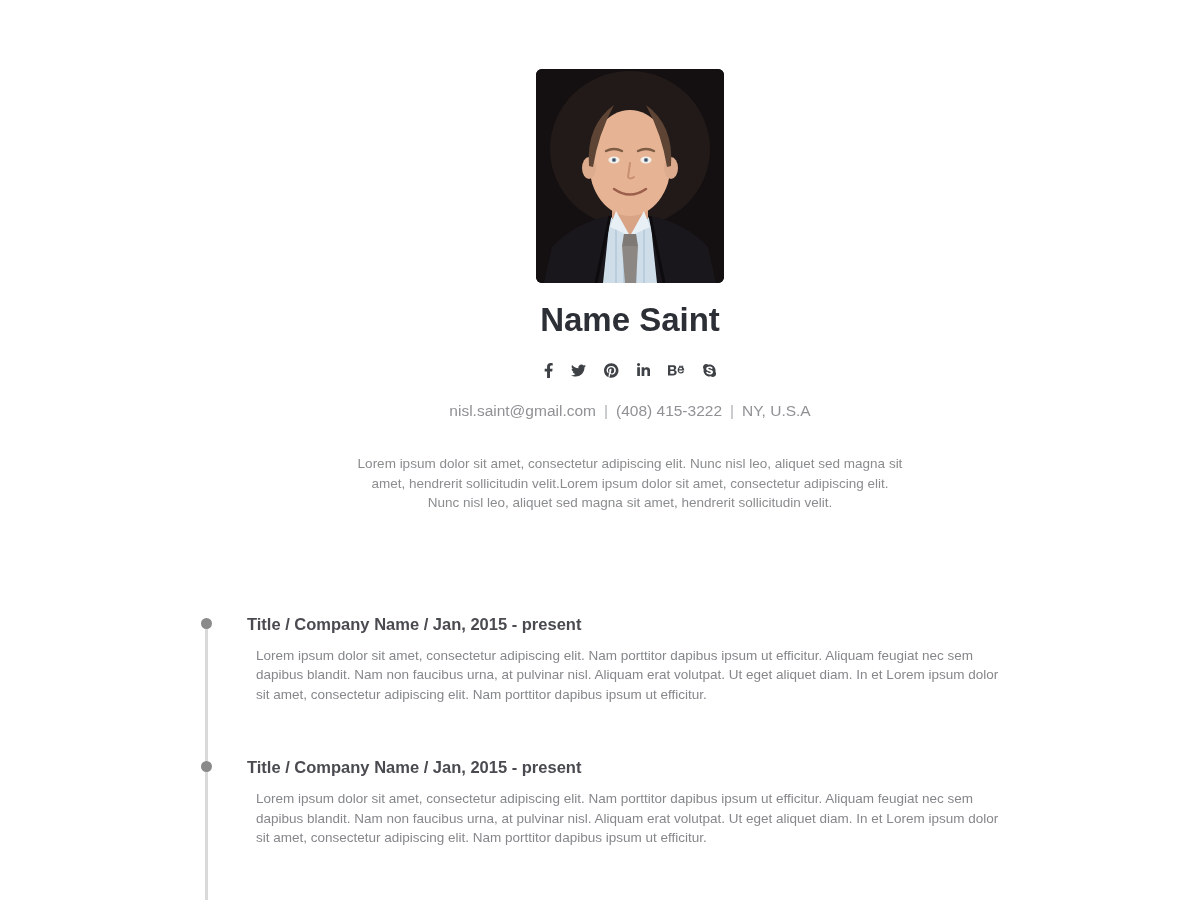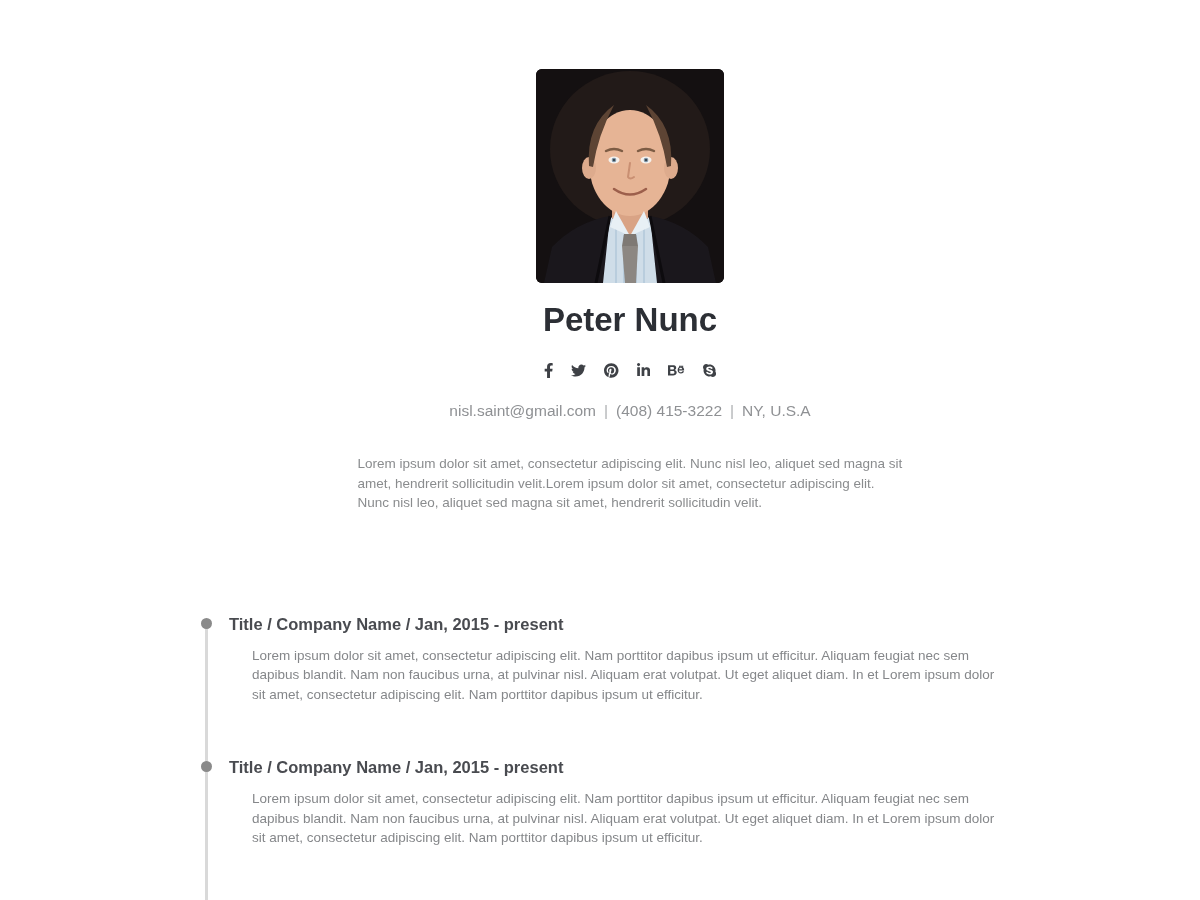--- a/index.html
+++ b/index.html
@@ -52,55 +52,55 @@
     line-height: 21px;
     color: #8f9194;
   }
   .contact .sep { color: #aeb0b3; margin: 0 8px; }
   .summary {
     margin: 33px auto 0;
     width: 545px;
     font-size: 13.5px;
     line-height: 19.5px;
     color: #8a8c8e;
-    text-align: left;
+    text-align: center;
   }
 
   
   .work { margin-top: 100px; }
   .work-heading {
     font-size: 25px;
     line-height: 34px;
     font-weight: 400;
     color: #54565b;
   }
   .timeline { position: relative; margin-left: 113px; margin-top: 48px; }
   .timeline-line {
     position: absolute;
     left: 0; top: 8px;
     width: 3px; height: 800px;
     background: #d9d9d9;
   }
-  .entry { position: relative; padding-left: 24px; margin-bottom: 52px; }
+  .entry { position: relative; padding-left: 42px; margin-bottom: 52px; }
   .entry-dot {
     position: absolute;
     left: -4px; top: 5px;
     width: 11px; height: 11px;
     border-radius: 50%;
     background: #8a8a8a;
   }
   .entry-title {
     font-size: 16.5px;
     line-height: 22px;
     font-weight: 700;
     color: #494b50;
   }
   .entry-desc {
     margin-top: 11px;
-    margin-left: 23px;
+    margin-left: 9px;
     max-width: 746px;
     font-size: 13.5px;
     line-height: 19.5px;
     color: #85878a;
   }
 </style>
 </head>
 <body>
 
 <div class="page">
@@ -145,21 +145,21 @@
           <path d="M80 142 L94 167 L74 158 Z" fill="#e8f0f5"></path>
           <path d="M108 142 L94 167 L114 158 Z" fill="#e8f0f5"></path>
 
           <path d="M88 165 L100 165 L102 177 L86 177 Z" fill="#7e7974"></path>
           <path d="M86 177 L102 177 L100 214 L89 214 Z" fill="#8c8782"></path>
 
           <path d="M74 147 L60 214 M114 147 L128 214" stroke="#0d0b0e" stroke-width="3"></path>
         </svg>
       </div>
 
-      <div class="name">Peter Nunc</div>
+      <div class="name">Name Saint</div>
 
       <div class="social">
         <a href="#" class="icon-link">
           <svg viewBox="0 0 320 512" style="width:9.4px">
               <path d="M279.14 288l14.22-92.66h-88.91v-60.13c0-25.35 12.42-50.06 52.24-50.06h40.42V6.26S260.43 0 225.36 0c-73.22 0-121.08 44.38-121.08 124.72v70.62H22.89V288h81.39v224h100.17V288z"></path>
             </svg>
         </a>
         <a href="#" class="icon-link">
           <svg viewBox="0 0 512 512" style="width:15px">
               <path d="M459.37 151.716c.325 4.548.325 9.097.325 13.645 0 138.72-105.583 298.558-298.558 298.558-59.452 0-114.68-17.219-161.137-47.106 8.447.974 16.568 1.299 25.34 1.299 49.055 0 94.213-16.568 130.274-44.832-46.132-.975-84.792-31.188-98.112-72.772 6.498.974 12.995 1.624 19.818 1.624 9.421 0 18.843-1.3 27.614-3.573-48.081-9.747-84.143-51.98-84.143-102.985v-1.299c13.969 7.797 30.214 12.67 47.431 13.319-28.264-18.843-46.781-51.005-46.781-87.391 0-19.492 5.197-37.36 14.294-52.954 51.655 63.675 129.3 105.258 216.365 109.807-1.624-7.797-2.599-15.918-2.599-24.04 0-57.828 46.782-104.934 104.934-104.934 30.213 0 57.502 12.67 76.67 33.137 23.715-4.548 46.456-13.32 66.599-25.34-7.798 24.366-24.366 44.833-46.132 57.827 21.117-2.273 41.584-8.122 60.426-16.243-14.292 20.791-32.161 39.308-52.628 54.253z"></path>

